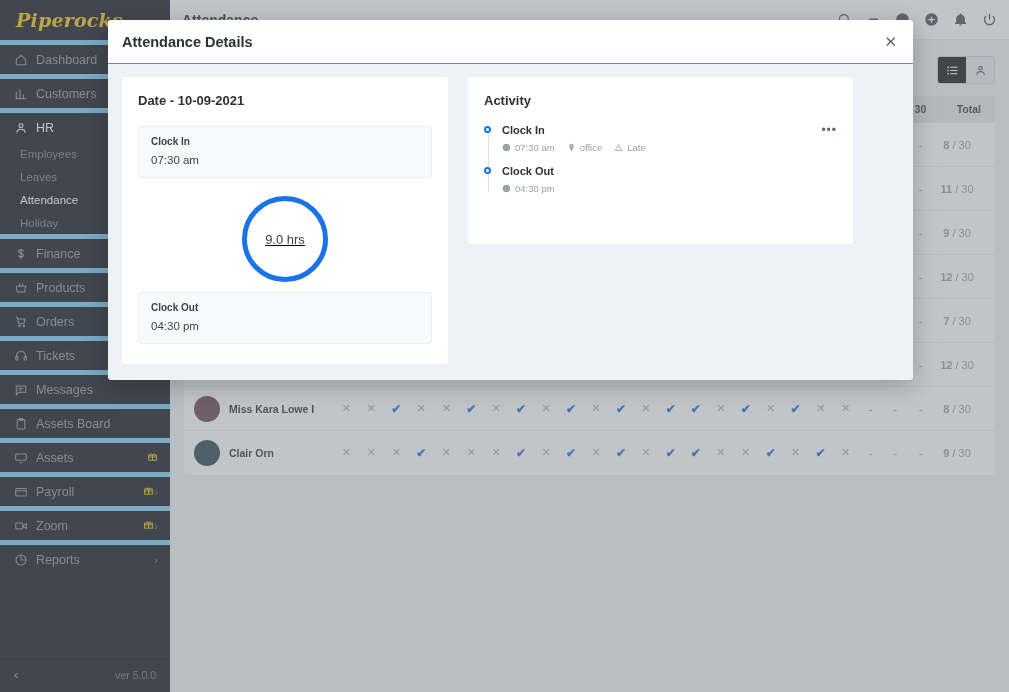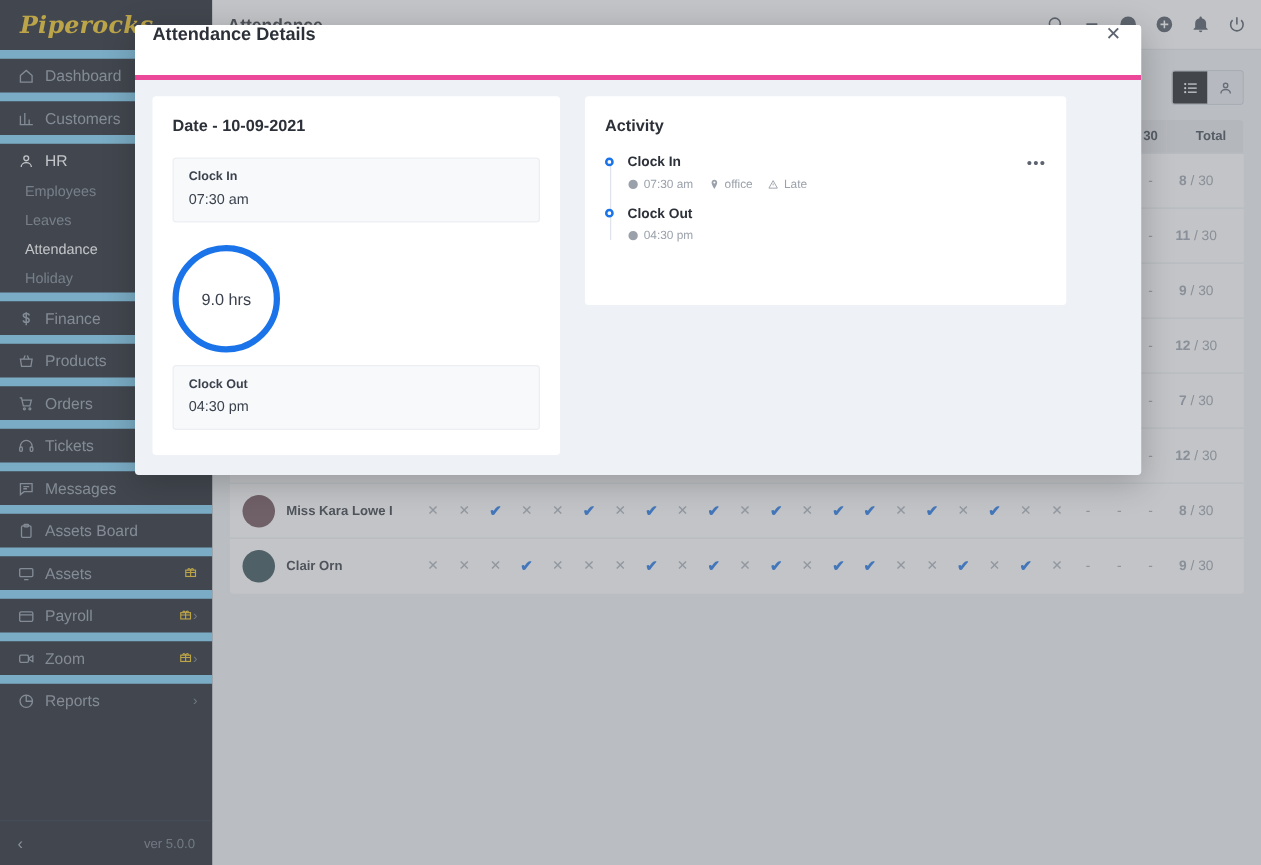--- a/index.html
+++ b/index.html
@@ -28,21 +28,21 @@
     font-weight: bold;
     font-size: 19px;
     letter-spacing: .2px;
   }
   .nav-item {
     display: flex; align-items: center;
     height: 34px;
     padding-left: 14px;
     font-size: 12.5px;
     color: #8f98a3;
-    border-top: 7px solid #7dd3fc;
+    border-top: 5px solid #7dd3fc;
     position: relative;
     cursor: pointer;
   }
   .nav-item .ico {
     width: 22px; height: 16px;
     display: inline-flex; align-items: center; justify-content: flex-start;
     color: #8f98a3;
     flex: none;
   }
   .nav-item .ico svg { width: 14px; height: 14px; display:block; }
@@ -126,41 +126,41 @@
   .modal {
     position: absolute; left: 108px; top: 20px;
     width: 805px; height: 360px;
     background: #eef1f6;
     border-radius: 3px;
     box-shadow: 0 6px 26px rgba(0,0,0,.22);
     overflow: hidden;
   }
   .modal-header {
     height: 44px; background: #ffffff;
-    display: flex; justify-content: space-between;
+    display: flex; align-items: center; justify-content: space-between;
     padding: 0 16px 0 14px;
-    border-bottom: 4px solid #ec4899;
+    border-bottom: 1px solid #ec4899;
   }
   .modal-title { font-size: 14.5px; color: #2c3038; font-weight: bold; }
   .modal-close { color: #5d6470; font-size: 15px; cursor: pointer; line-height: 1; }
   .modal-body { display: flex; gap: 20px; padding: 13px 16px 16px 14px; }
   .panel { background: #ffffff; border-radius: 3px; }
   .panel-left { width: 326px; padding: 16px 16px 20px; }
   .panel-right { width: 385px; padding: 16px 16px 18px; height: 167px; }
   .panel-heading { font-size: 13px; color: #2c3038; font-weight: bold; }
   .panel-heading.sub { margin-bottom: 16px; }
 
   .clock-card {
     background: #f8f9fb; border: 1px solid #eceef2; border-radius: 3px;
     padding: 9px 12px 11px; margin-top: 18px;
   }
   .clock-label { font-size: 10px; color: #3b424d; font-weight: bold; }
   .clock-time { font-size: 11.5px; color: #3b424d; margin-top: 7px; }
 
-  .ring-wrap { display: flex; align-items: center; margin: 18px 0 10px; }
+  .ring-wrap { display: flex; justify-content: center; align-items: center; margin: 18px 0 10px; text-decoration: underline; }
   .ring {
     width: 86px; height: 86px; border-radius: 50%;
     border: 5px solid #1a73e8;
     display: flex; align-items: center; justify-content: center;
     background: #ffffff;
   }
   .ring-text { font-size: 13px; color: #3b424d; }
 
   .timeline { position: relative; padding-left: 18px; margin-top: 6px; }
   .timeline:before {

